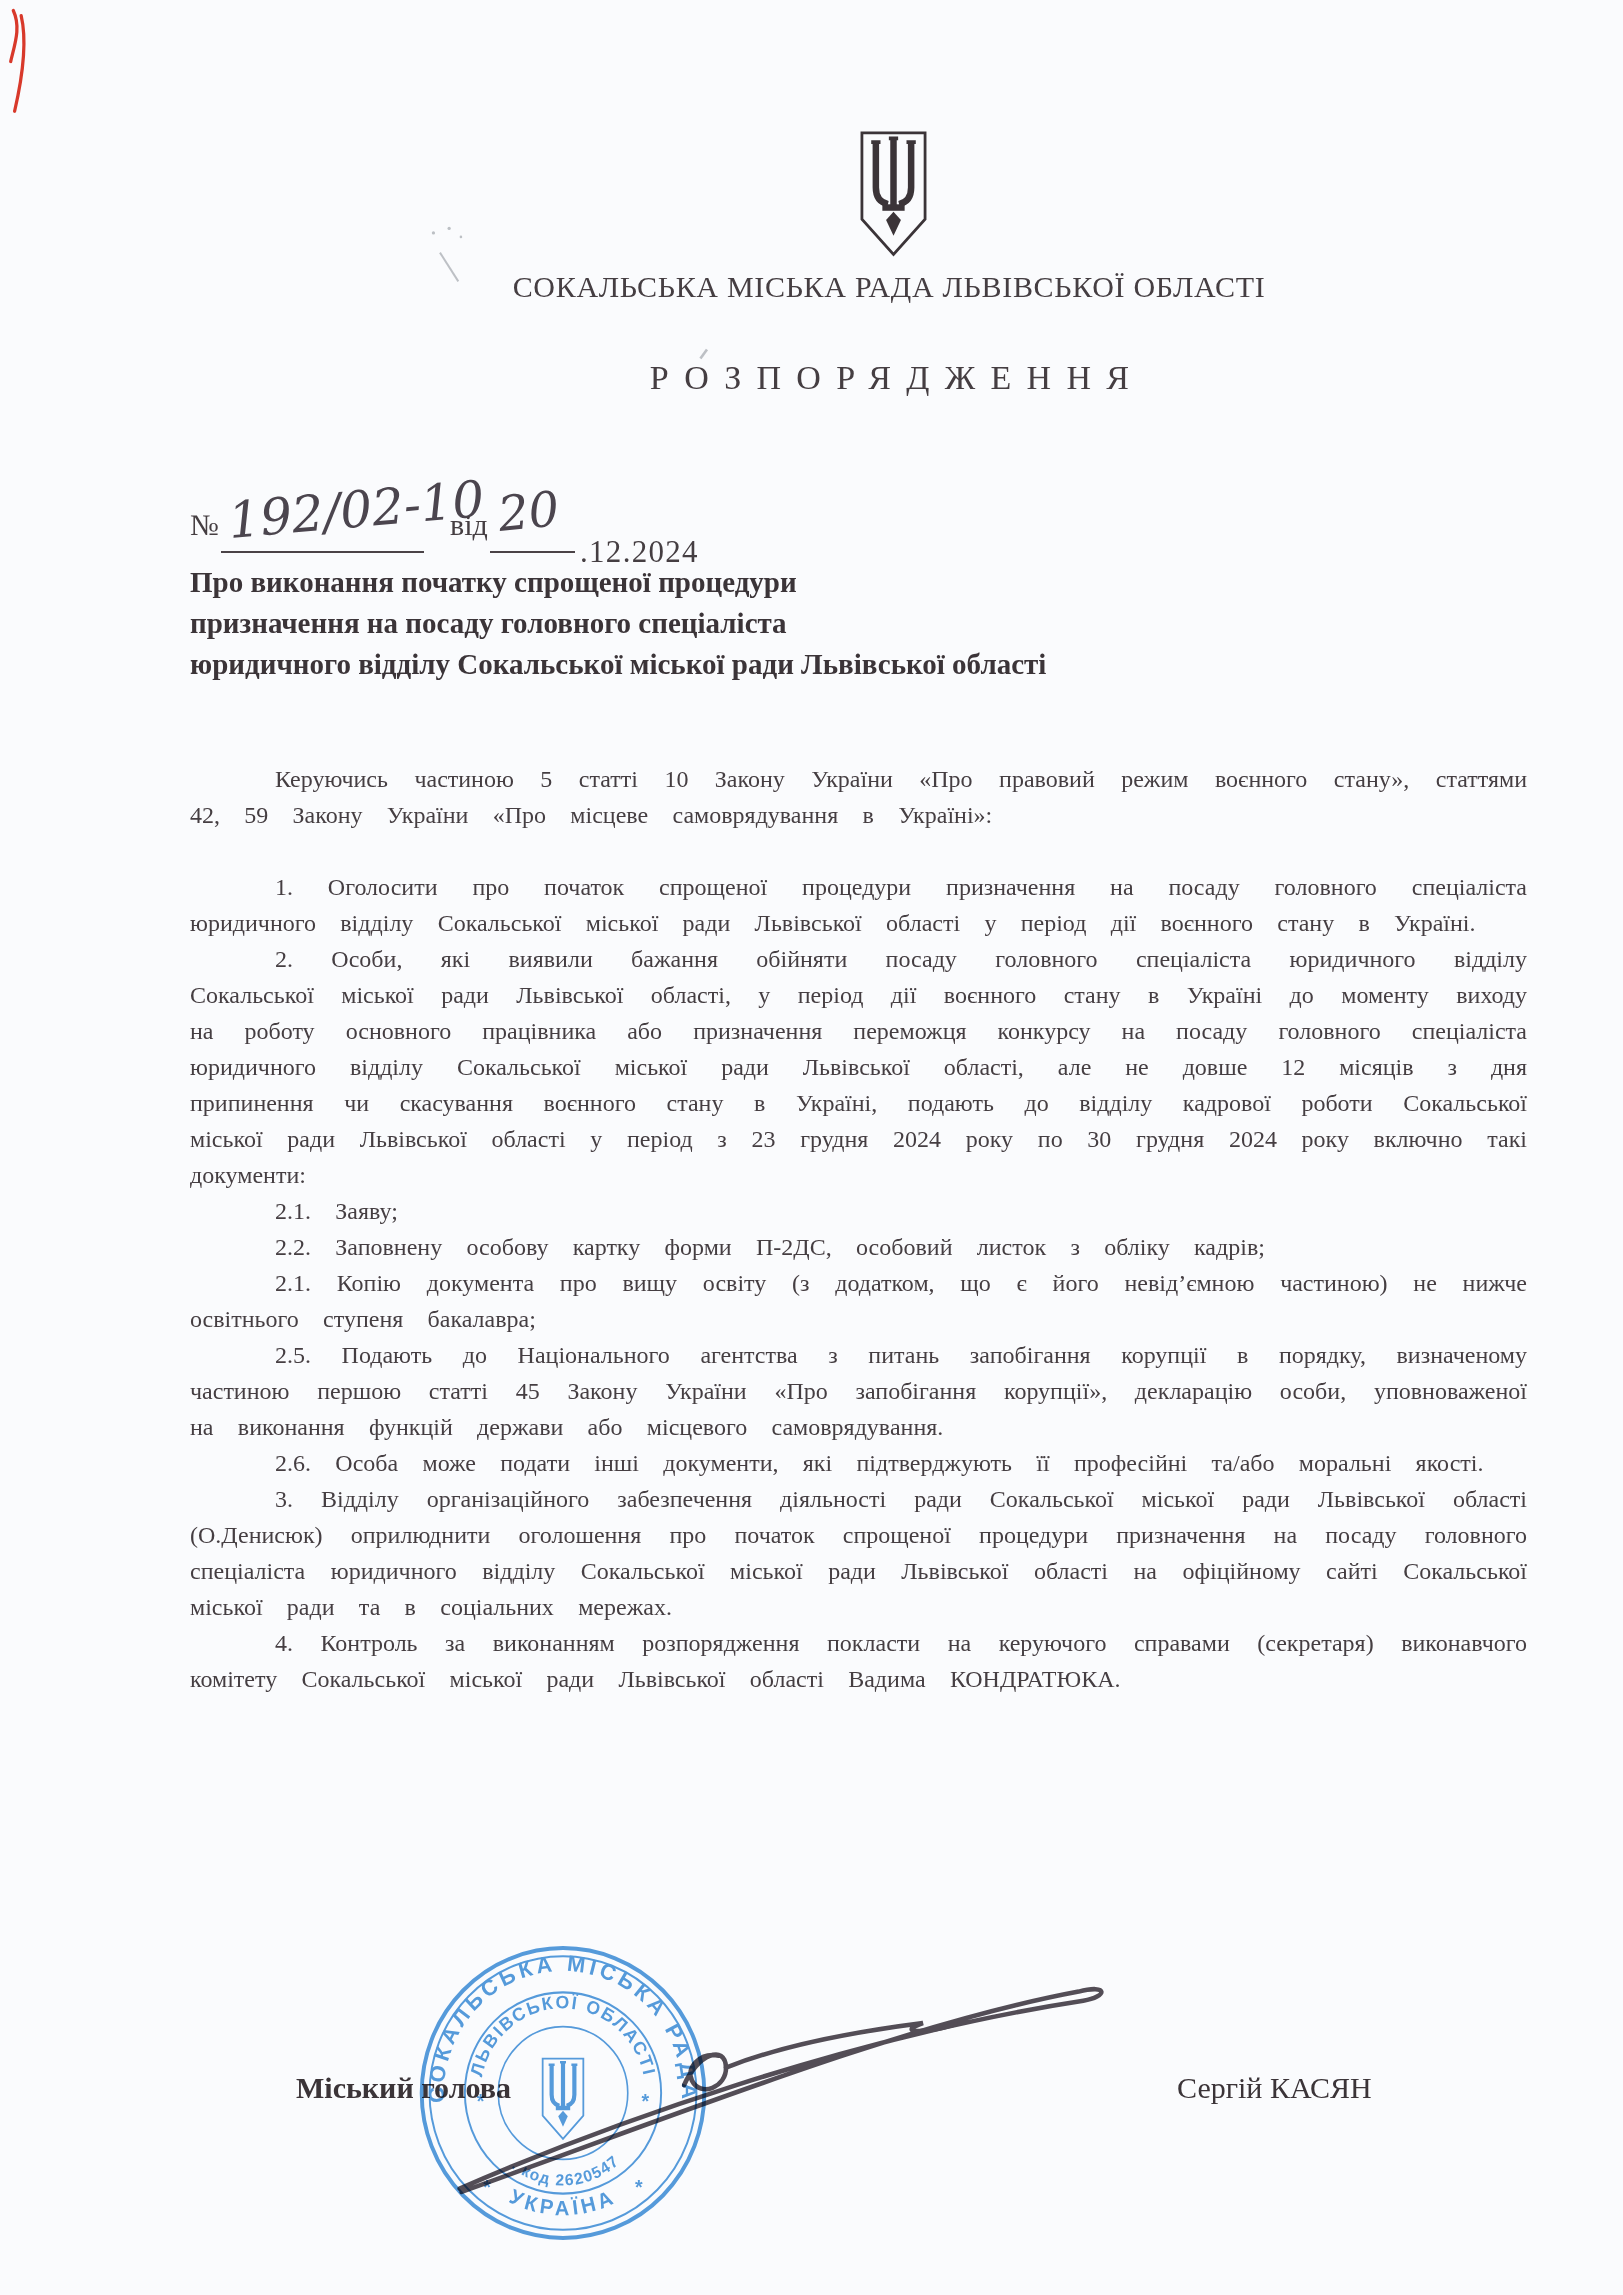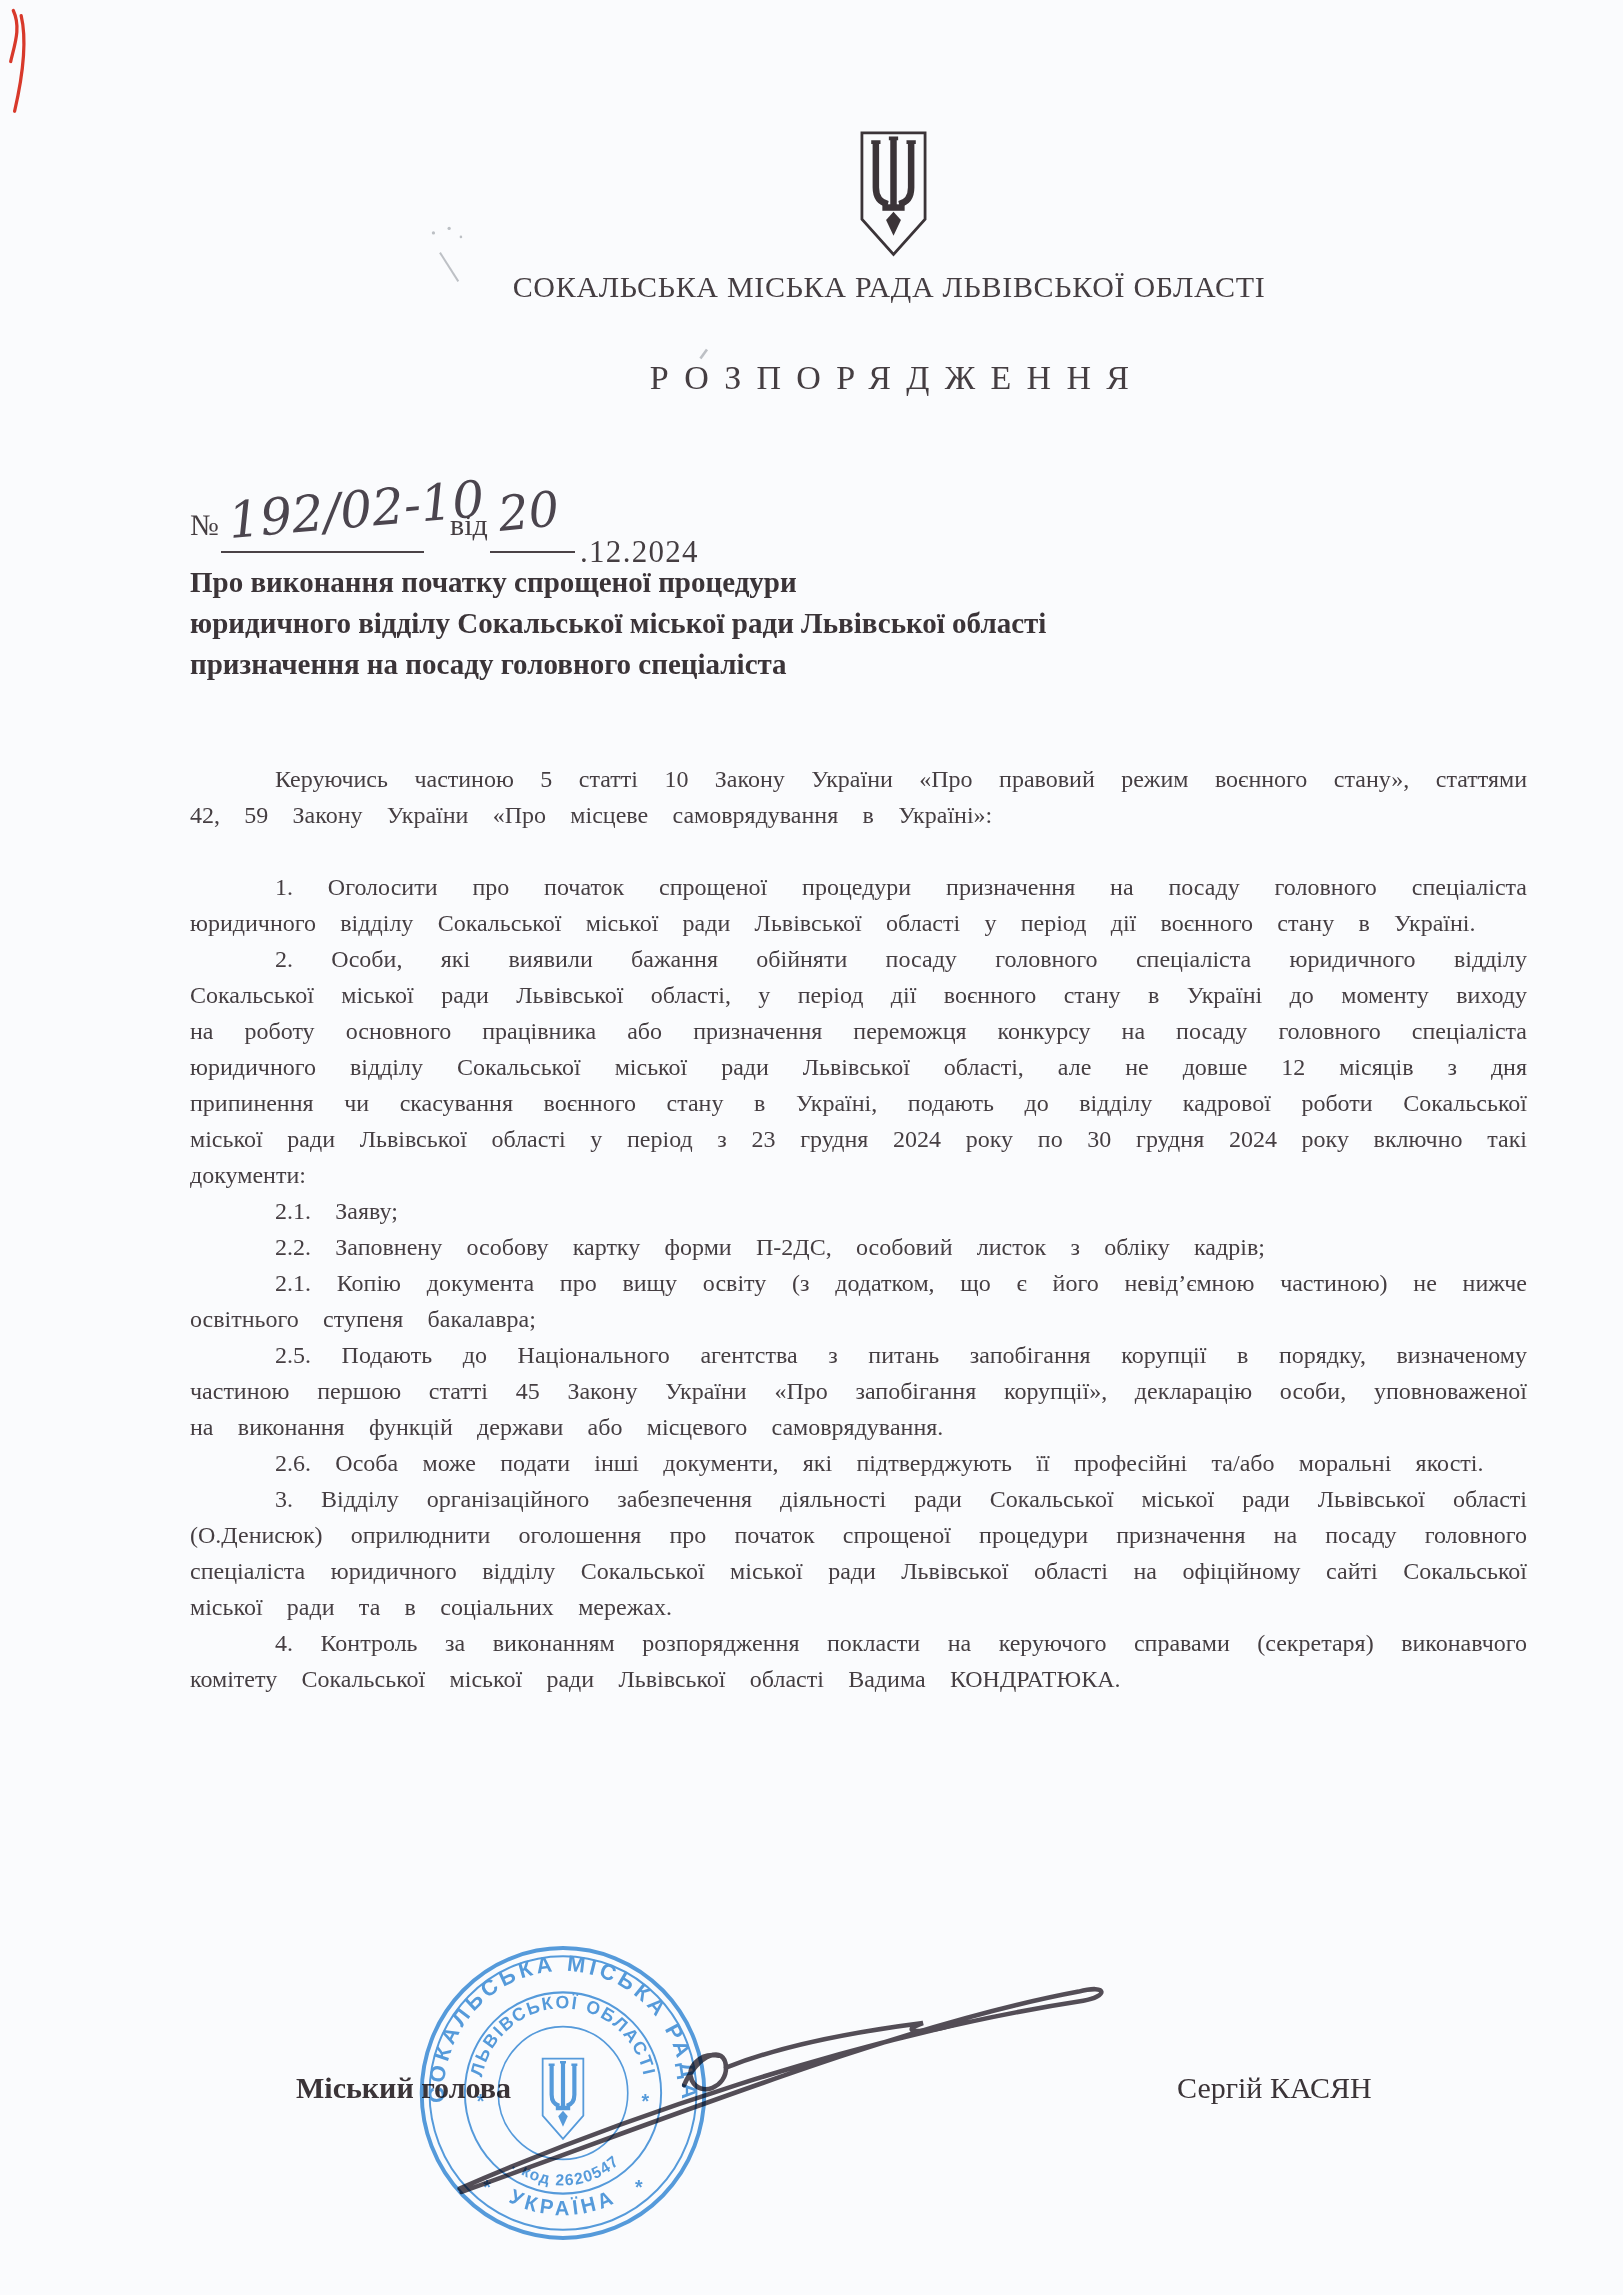--- a/index.html
+++ b/index.html
@@ -81,22 +81,22 @@
   <span class="hand hw-number">192/02-10</span>
   <span class="hw-line-1"></span>
   <span class="vid">від</span>
   <span class="hand hw-day">20</span>
   <span class="hw-line-2"></span>
   <span class="date-tail">.12.2024</span>
 </div>
 
 <div class="abs subject">
   <div>Про виконання початку спрощеної процедури</div>
+  <div>призначення на посаду головного спеціаліста</div>
   <div>юридичного відділу Сокальської міської ради Львівської області</div>
-  <div>призначення на посаду головного спеціаліста</div>
 </div>
 
 <div class="abs bodytext">
   <p class="preamble">Керуючись частиною 5 статті 10 Закону України «Про правовий режим воєнного стану», статтями 42, 59 Закону України «Про місцеве самоврядування в Україні»:</p>
   <div id="paras">
       <p>1. Оголосити про початок спрощеної процедури призначення на посаду головного спеціаліста юридичного відділу Сокальської міської ради Львівської області у період дії воєнного стану в Україні.</p>
       <p>2. Особи, які виявили бажання обійняти посаду головного спеціаліста юридичного відділу Сокальської міської ради Львівської області, у період дії воєнного стану в Україні до моменту виходу на роботу основного працівника або призначення переможця конкурсу на посаду головного спеціаліста юридичного відділу Сокальської міської ради Львівської області, але не довше 12 місяців з дня припинення чи скасування воєнного стану в Україні, подають до відділу кадрової роботи Сокальської міської ради Львівської області у період з 23 грудня 2024 року по 30 грудня 2024 року включно такі документи:</p>
       <p>2.1. Заяву;</p>
       <p>2.2. Заповнену особову картку форми П-2ДС, особовий листок з обліку кадрів;</p>
       <p>2.1. Копію документа про вищу освіту (з додатком, що є його невід’ємною частиною) не нижче освітнього ступеня бакалавра;</p>

